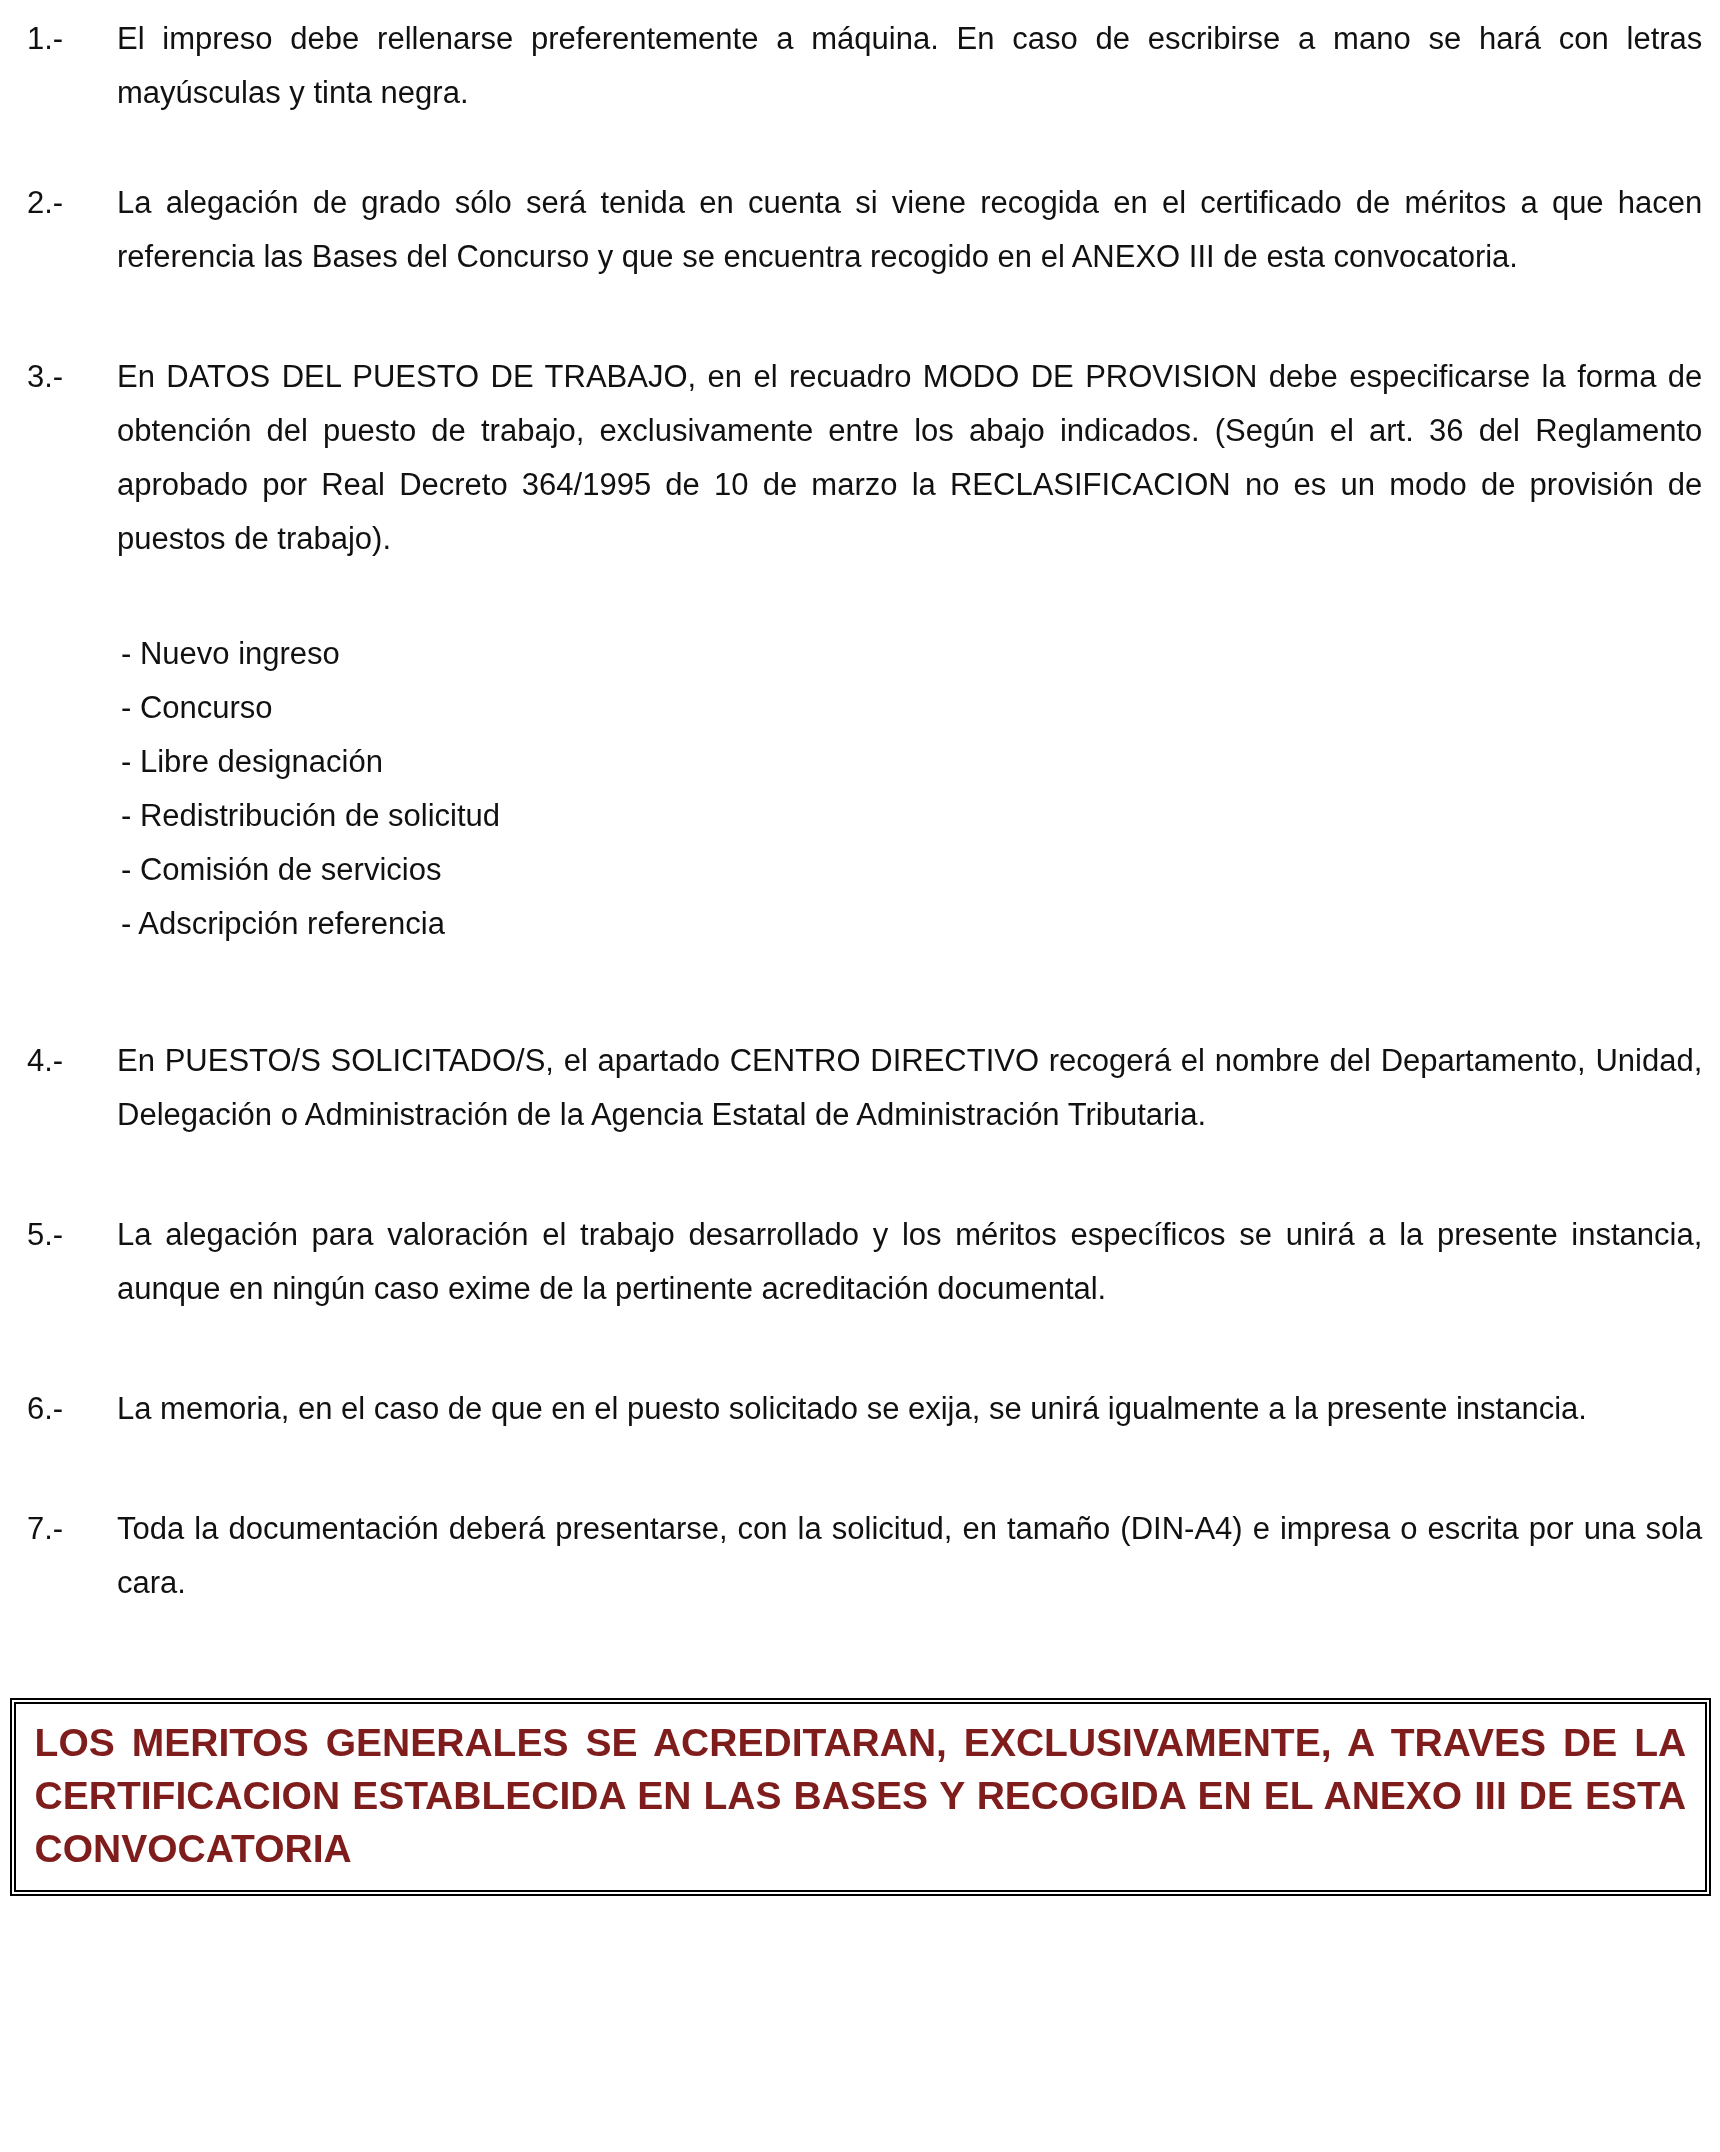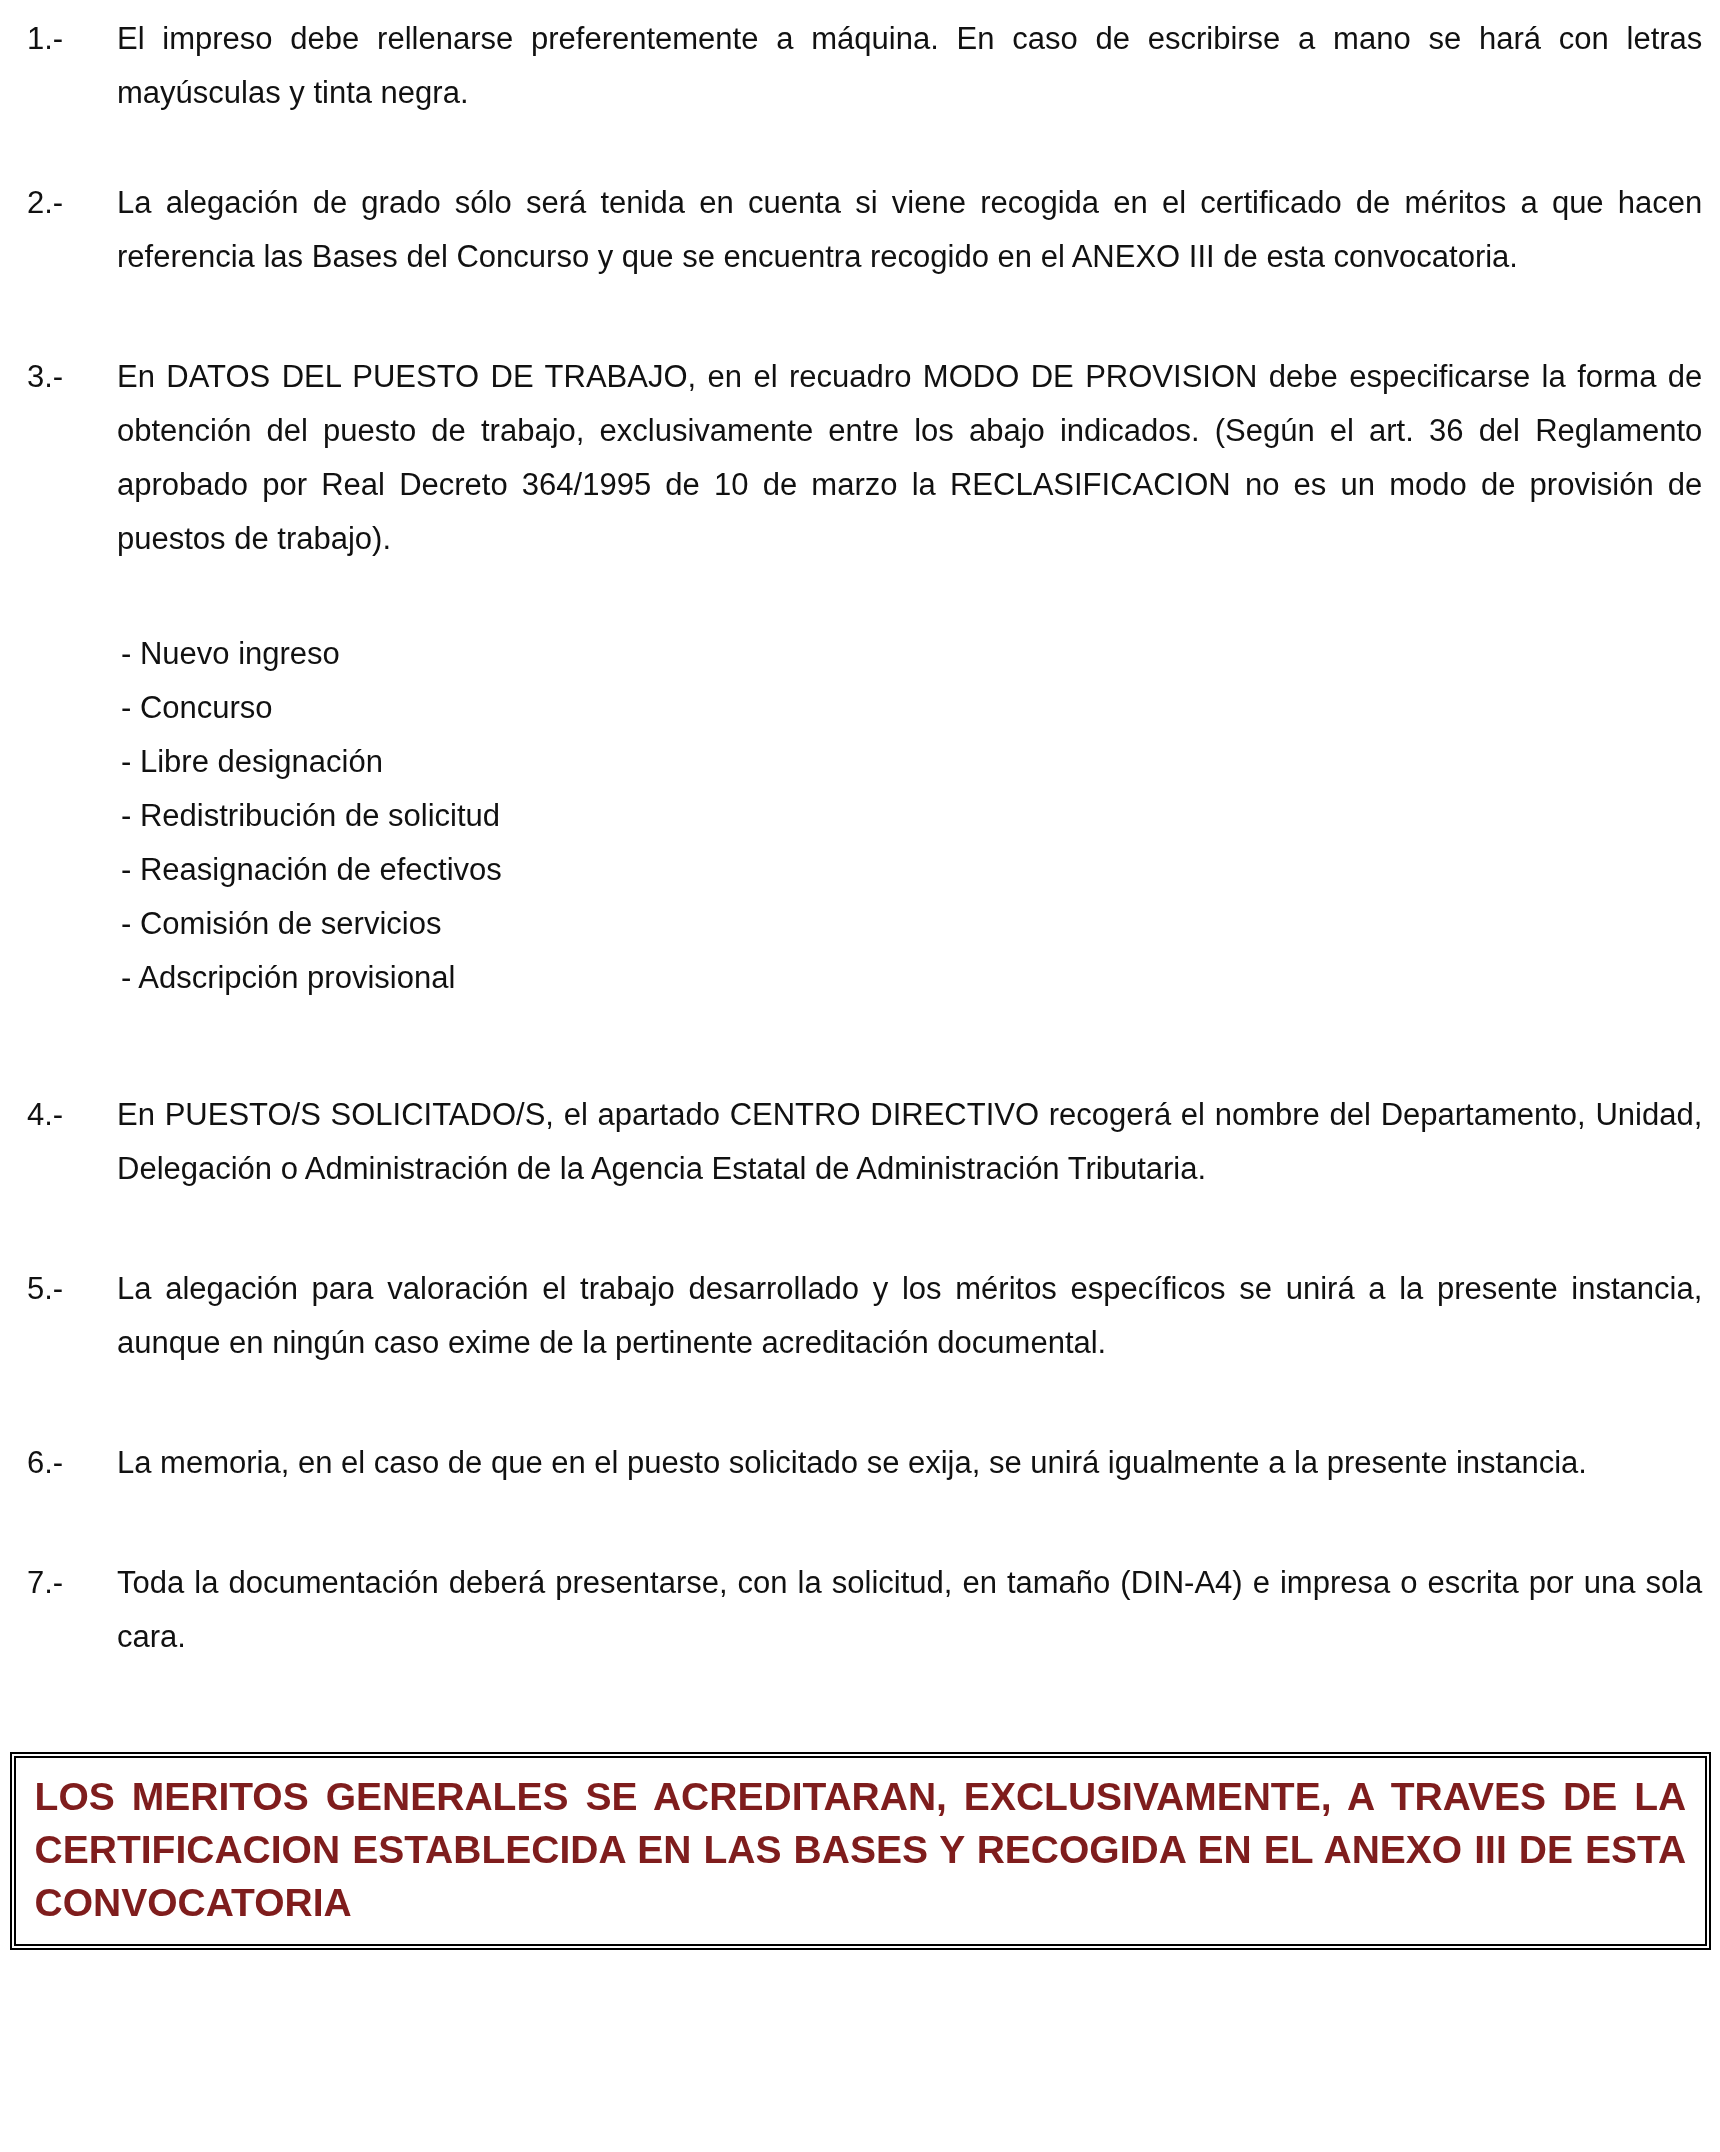--- a/index.html
+++ b/index.html
@@ -78,23 +78,22 @@
   <div class="item mb3">
     <div class="num">3.-</div>
     <div class="txt">En DATOS DEL PUESTO DE TRABAJO, en el recuadro MODO DE PROVISION debe especificarse la forma de obtención del puesto de trabajo, exclusivamente entre los abajo indicados. (Según el art. 36 del Reglamento aprobado por Real Decreto 364/1995 de 10 de marzo la RECLASIFICACION no es un modo de provisión de puestos de trabajo).</div>
   </div>
 
   <ul class="provision-list">
     <li>- Nuevo ingreso</li>
     <li>- Concurso</li>
     <li>- Libre designación</li>
     <li>- Redistribución de solicitud</li>
-    <li>- Reasignación de efectivos</li>
     <li>- Comisión de servicios</li>
-    <li>- Adscripción provisional</li>
+    <li>- Adscripción referencia</li>
   </ul>
 
   <div class="item mb2">
     <div class="num">4.-</div>
     <div class="txt">En PUESTO/S SOLICITADO/S, el apartado CENTRO DIRECTIVO recogerá el nombre del Departamento, Unidad, Delegación o Administración de la Agencia Estatal de Administración Tributaria.</div>
   </div>
 
   <div class="item mb2">
     <div class="num">5.-</div>
     <div class="txt">La alegación para valoración el trabajo desarrollado y los méritos específicos se unirá a la presente instancia, aunque en ningún caso exime de la pertinente acreditación documental.</div>

